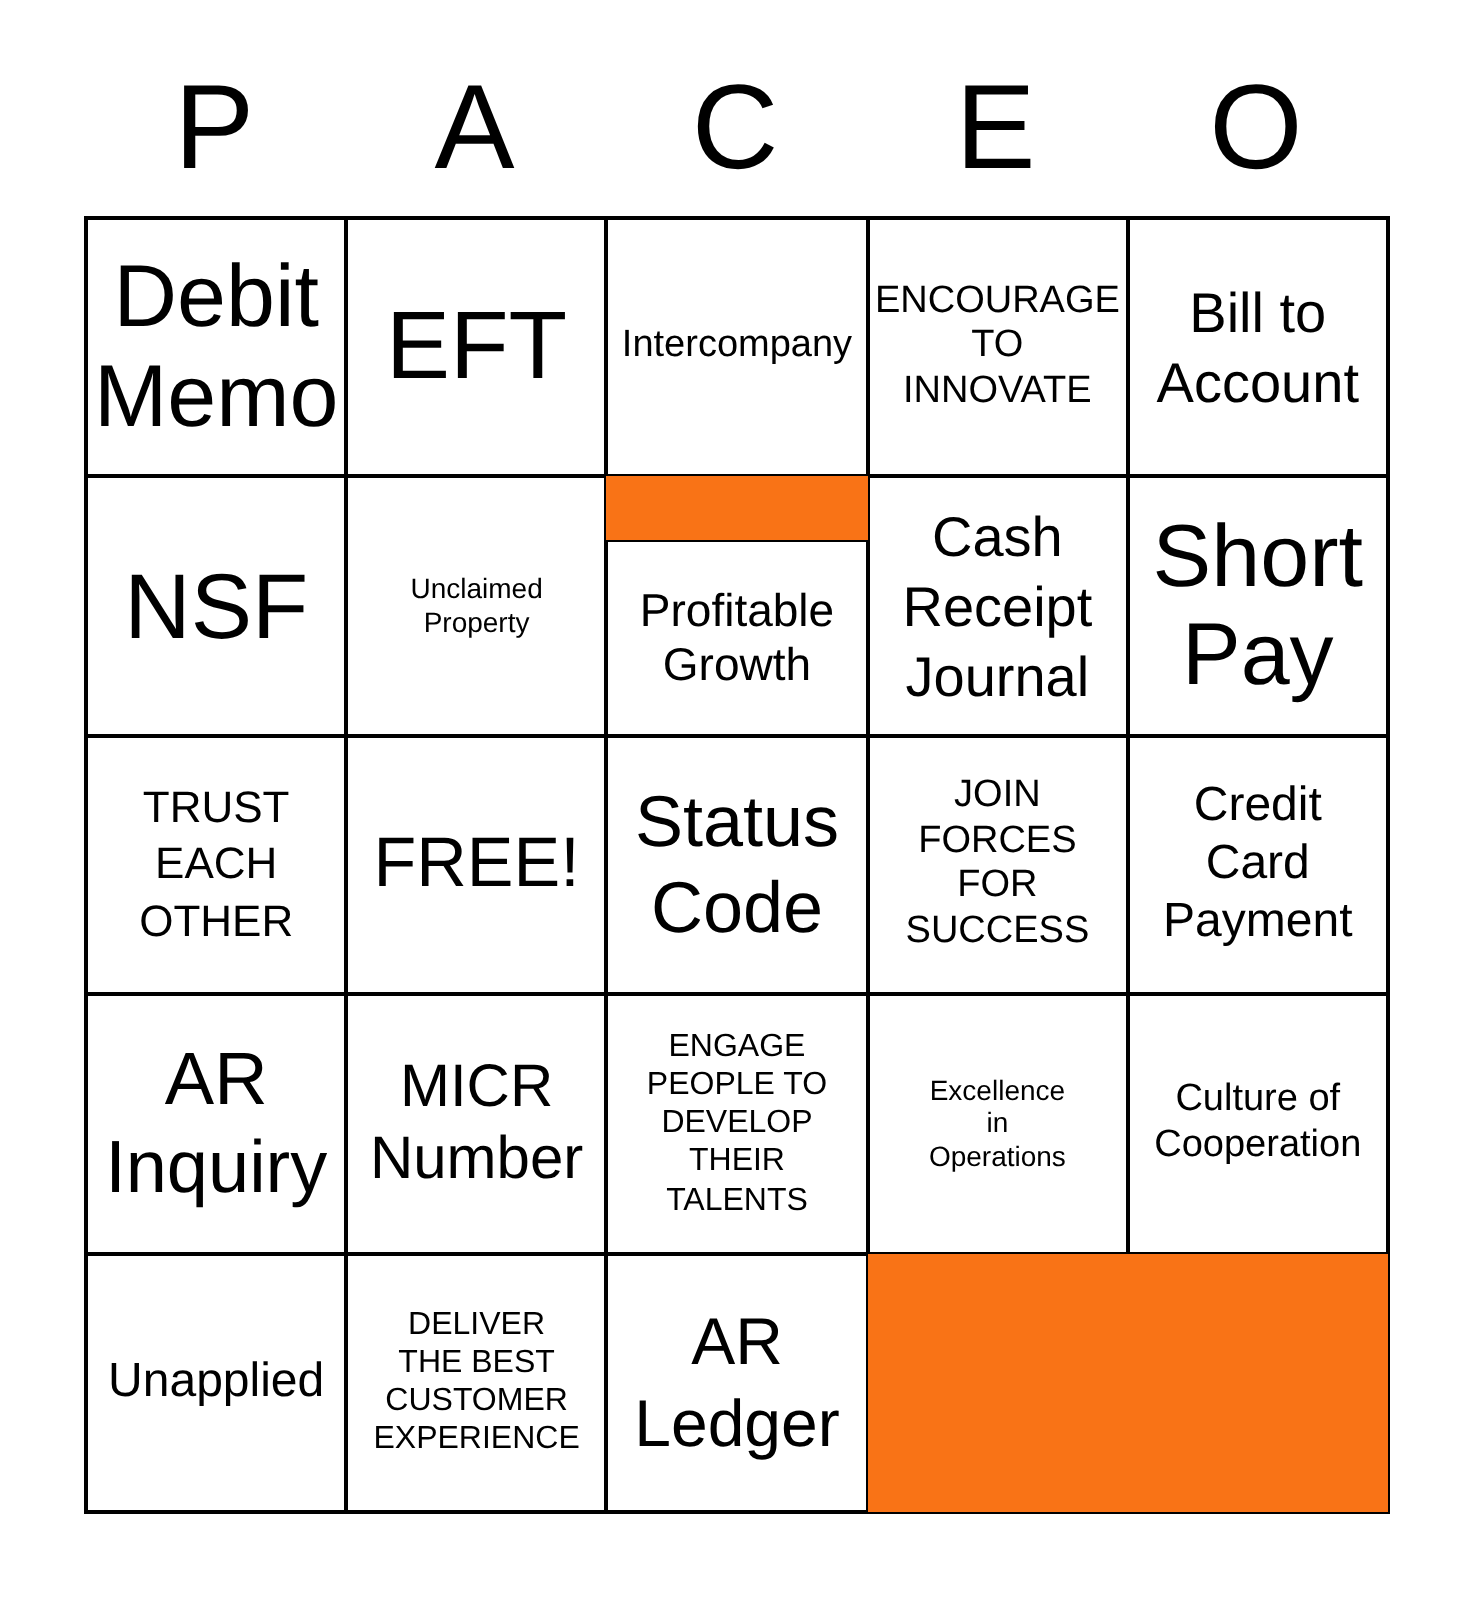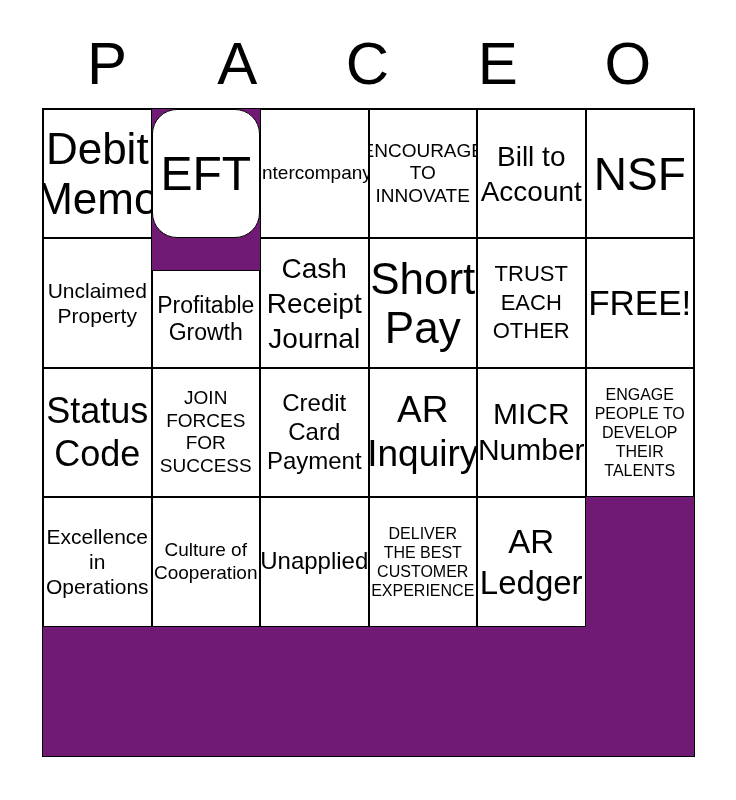--- a/index.html
+++ b/index.html
@@ -35,54 +35,54 @@
     color: #000000;
   }
   
   .grid {
     position: absolute;
     left: 42px;
     top: 108px;
     width: 651px;
     height: 647px;
     display: grid;
-    grid-template-columns: repeat(6, 1fr);
+    grid-template-columns: repeat(5, 1fr);
     grid-template-rows: repeat(5, 1fr);
     border: 1px solid #000000;
-    background: #701a75;
+    background: #f97316;
   }
   .cell {
     border: 1px solid #000000;
     display: flex;
     align-items: center;
     justify-content: center;
     text-align: center;
     white-space: pre-line;
     padding: 0 1px;
     line-height: 1.2;
     overflow: hidden;
     background: #ffffff;
     color: #000000;
   }
   .fs16 { font-size: 16px; }
   .fs17 { font-size: 17px; }
   .fs19 { font-size: 19px; }
-  .fs21 { font-size: 21px; }
+  .fs21 { font-size: 14px; }
   .fs23 { font-size: 23px; margin-top: 32px; }
   .fs24 { font-size: 24px; }
   .fs26 { font-size: 22px; line-height: 1.3; }
   .fs28 { font-size: 28px; line-height: 1.25; }
   .fs30 { font-size: 30px; line-height: 1.2; }
   .fs33 { font-size: 33px; line-height: 1.25; }
   .fs35 { font-size: 35px; line-height: 1.1; text-align: center; }
   .fs36 { font-size: 36px; line-height: 1.2; }
   .fs37 { font-size: 37px; line-height: 1.2; }
   .fs44 { font-size: 44px; line-height: 1.12; }
   .fs46 { font-size: 46px; line-height: 1.05; }
-  .fs48 { font-size: 48px; line-height: 1.05; border-radius: 25px; }
+  .fs48 { font-size: 48px; line-height: 1.05; }
 </style>
 </head>
 <body>
 
 <div class="stage">
 
   <div class="header-row">
     <div class="header-letter">P</div>
     <div class="header-letter">A</div>
     <div class="header-letter">C</div>

